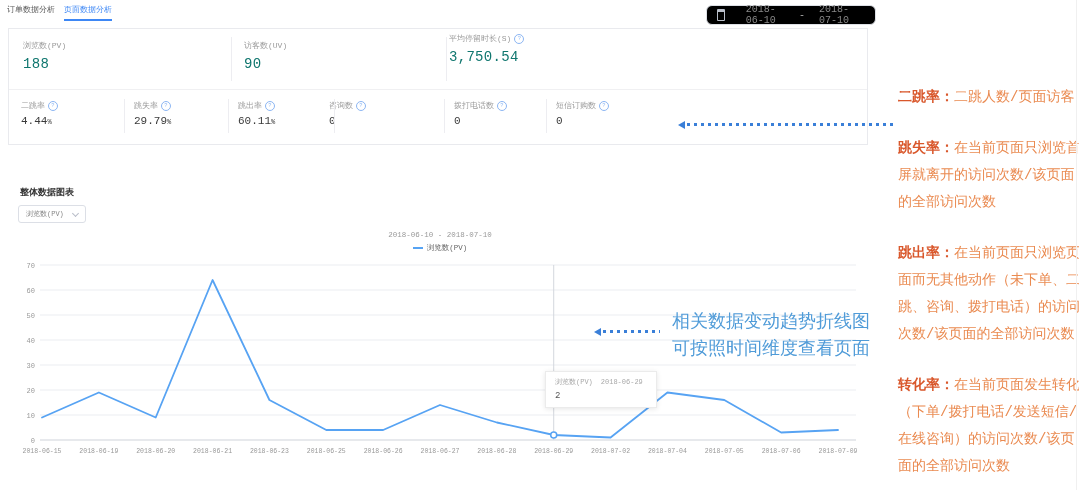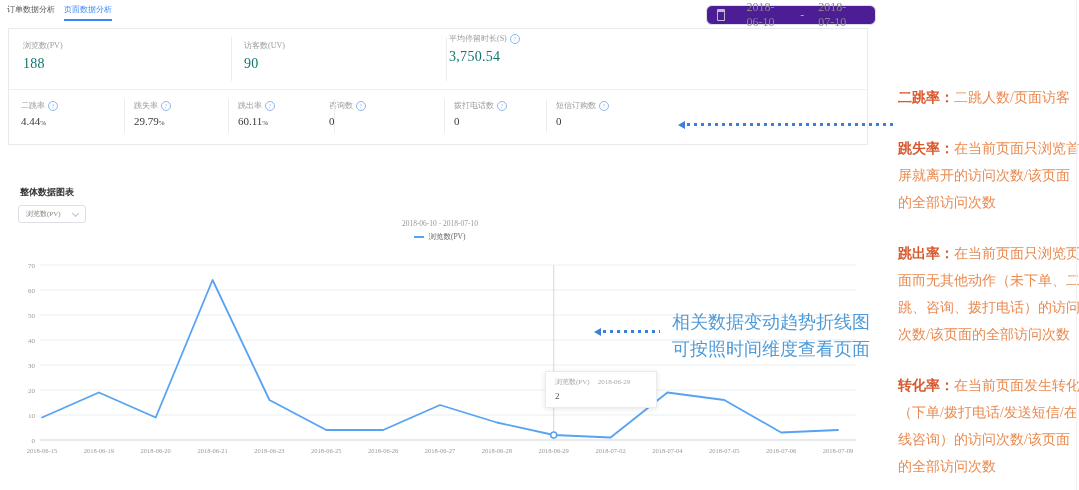--- a/index.html
+++ b/index.html
@@ -1,27 +1,27 @@
 <!DOCTYPE html>
 <html><head>
 <meta charset="utf-8">
 <style>
   html,body{margin:0;padding:0;background:#fff;}
   #page{position:relative;width:1079px;height:490px;background:#fff;overflow:hidden;
-        font-family:Liberation Serif, serif;}
+        font-family:Liberation Mono, monospace;}
   .abs{position:absolute;}
 
   
   .tab{font-size:8px;color:#555;cursor:pointer;}
   .tab.active{color:#3d87f5;}
   .tab-underline{background:#3d87f5;height:2px;}
 
   
   .datepicker{display:flex;align-items:center;border:1px solid #dde0e6;border-radius:6px;
-              background:#4c1d95;box-sizing:border-box;padding:0 10px;font-size:12px;color:#888;}
+              background:#000000;box-sizing:border-box;padding:0 10px;font-size:10px;color:#888;}
   .cal-icon{width:9px;height:8px;border:1px solid #b9bec9;border-top:3px solid #b9bec9;
             border-radius:1px;margin-right:14px;}
   .dp-date{margin:0 7px;}
   .dp-sep{margin:0 7px;color:#aaa;}
 
   
   .card{border:1px solid #e9eaee;background:#fff;box-sizing:border-box;}
   .m-label{font-size:8px;color:#9a9a9a;display:flex;align-items:center;}
   .m-value-lg{font-size:14px;color:#0f766e;margin-top:5px;letter-spacing:.3px;}
   .m-value-sm{font-size:11px;color:#3a3a3a;margin-top:4px;}
@@ -41,21 +41,21 @@
 
   
   .sec-title{font-size:9px;font-weight:bold;color:#333;}
   .select-box{display:flex;align-items:center;justify-content:space-between;
               border:1px solid #dcdfe6;border-radius:3px;background:#fff;box-sizing:border-box;
               padding:0 7px;font-size:7px;color:#888;cursor:pointer;}
   .chevron{width:4px;height:4px;border-right:1px solid #b9bec9;border-bottom:1px solid #b9bec9;
            transform:rotate(45deg);margin-top:-2px;}
 
   
-  .chart-header{text-align:center;}
+  .chart-header{text-align:center;margin-top:12px;}
   .chart-title{font-size:7.5px;color:#999;}
   .chart-legend{margin-top:4px;font-size:7.5px;color:#666;display:flex;
                 align-items:center;justify-content:center;}
   .legend-dash{display:inline-block;width:10px;height:2px;background:#57a3f3;margin-right:4px;}
 
   .tooltip{background:#fff;border:1px solid #ebebeb;box-shadow:0 1px 5px rgba(0,0,0,.10);
            padding:5px 9px 6px;min-width:92px;}
   .tt-row{font-size:7px;color:#a9a9a9;white-space:nowrap;}
   .tt-date{margin-left:8px;}
   .tt-val{font-size:9px;color:#555;margin-top:4px;}

